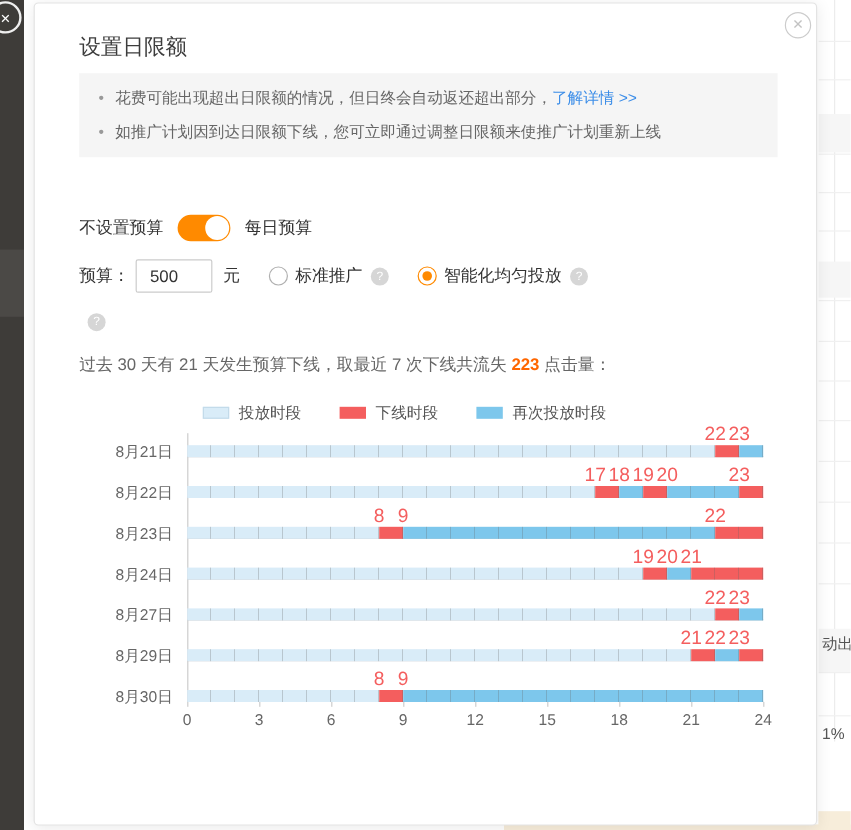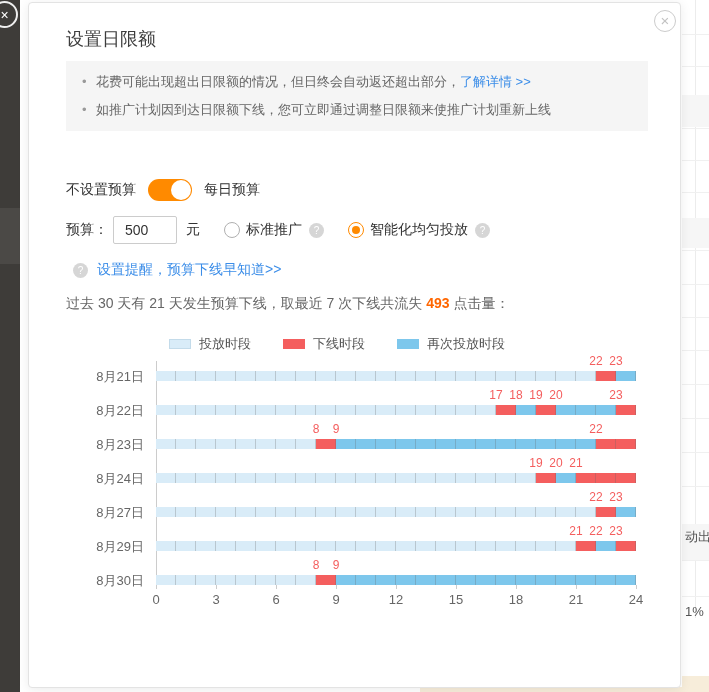--- a/index.html
+++ b/index.html
@@ -54,21 +54,21 @@
   
   .legend-row { position:absolute; left:140px; top:332px; display:flex; align-items:center; font-size:13px; color:#555; }
   .legend-item { display:flex; align-items:center; margin-right:32px; }
   .legend-swatch { width:22px; height:10px; margin-right:8px; display:inline-block; }
   .sw-bordered { border:1px solid #c3dbea; }
   .chart { position:absolute; left:37px; top:352px; width:582px; height:266px; }
   .chart-vline { position:absolute; left:90px; top:6px; width:1px; height:224px; background:#ccc; }
   .chart-row { position:absolute; left:0; width:580px; height:34px; }
   .row-date { position:absolute; left:0; top:13px; width:78px; text-align:right; font-size:13px; color:#666; }
   .row-labels { position:absolute; left:90px; top:0; width:481px; height:14px; }
-  .hour-label { position:absolute; top:-1px; transform:translateX(-50%); font-size:12px; color:#f45e5e; }
+  .hour-label { position:absolute; top:-1px; transform:translateX(-50%); font-size:16px; color:#f45e5e; }
   .bar { position:absolute; left:90px; top:16px; width:480px; height:10px; border-bottom:1px solid #bfbfbf; }
   .seg { position:absolute; top:0; height:10px; }
   .ticks { position:absolute; left:0; top:0; width:480px; height:10px;
     background:repeating-linear-gradient(to right, transparent 0 19px, rgba(100,100,100,.28) 19px 20px); }
   .x-mark { position:absolute; top:230px; width:1px; height:4px; background:#ccc; }
   .x-label { position:absolute; top:237px; transform:translateX(-50%); font-size:13px; color:#666; }
   .save-btn { position:absolute; left:37px; top:636px; background:#ff8a00; border:none; border-radius:4px;
     color:#fff; font-size:14px; padding:8px 14px; cursor:pointer; font-family:inherit; }
 </style>
 </head>
@@ -134,25 +134,24 @@
     </span>
     <span class="radio-opt checked">
       <span class="radio-circle"></span>
       <span>智能化均匀投放</span>
       <span class="help-icon">?</span>
     </span>
   </div>
 
   <div class="offline-row">
     <span class="help-icon">?</span>
-    <span class="blue-link">设置提醒，预算下线早知道&gt;&gt;</span>
   </div>
 
   <div class="stats-row">
-    <span>过去 30 天有 21 天发生预算下线，取最近 7 次下线共流失 </span><span class="stat-highlight">493</span><span> 点击量：</span>
+    <span>过去 30 天有 21 天发生预算下线，取最近 7 次下线共流失 </span><span class="stat-highlight">223</span><span> 点击量：</span>
   </div>
 
   <div class="legend-row" id="legend-row">
       <div class="legend-item">
         <span class="legend-swatch sw-bordered" style="background: rgb(217, 236, 248);"></span>
         <span class="legend-label">投放时段</span>
       </div>
       <div class="legend-item">
         <span class="legend-swatch" style="background: rgb(244, 94, 94);"></span>
         <span class="legend-label">下线时段</span>

